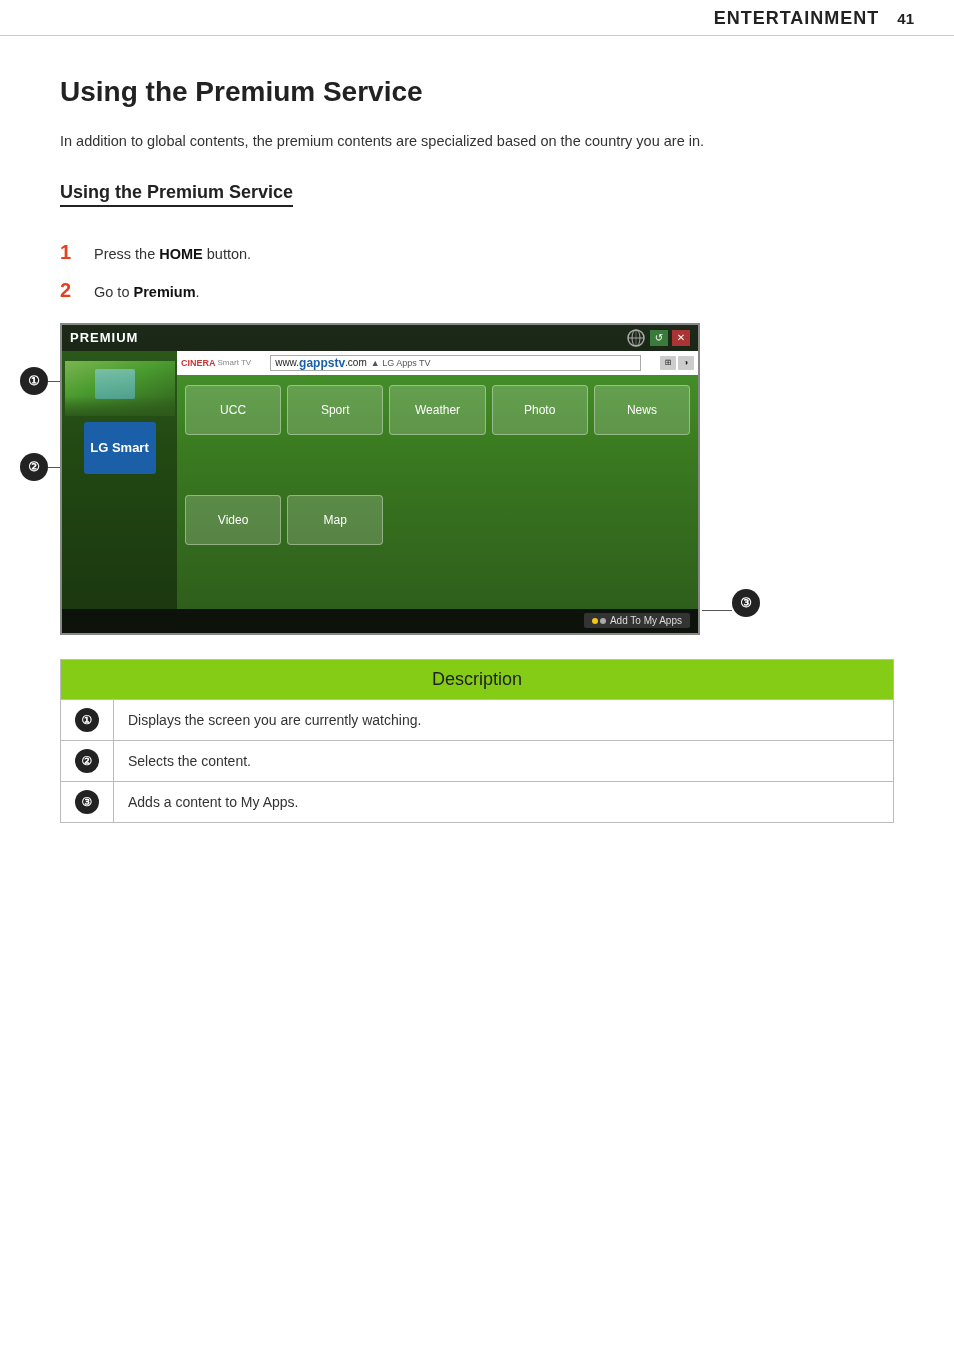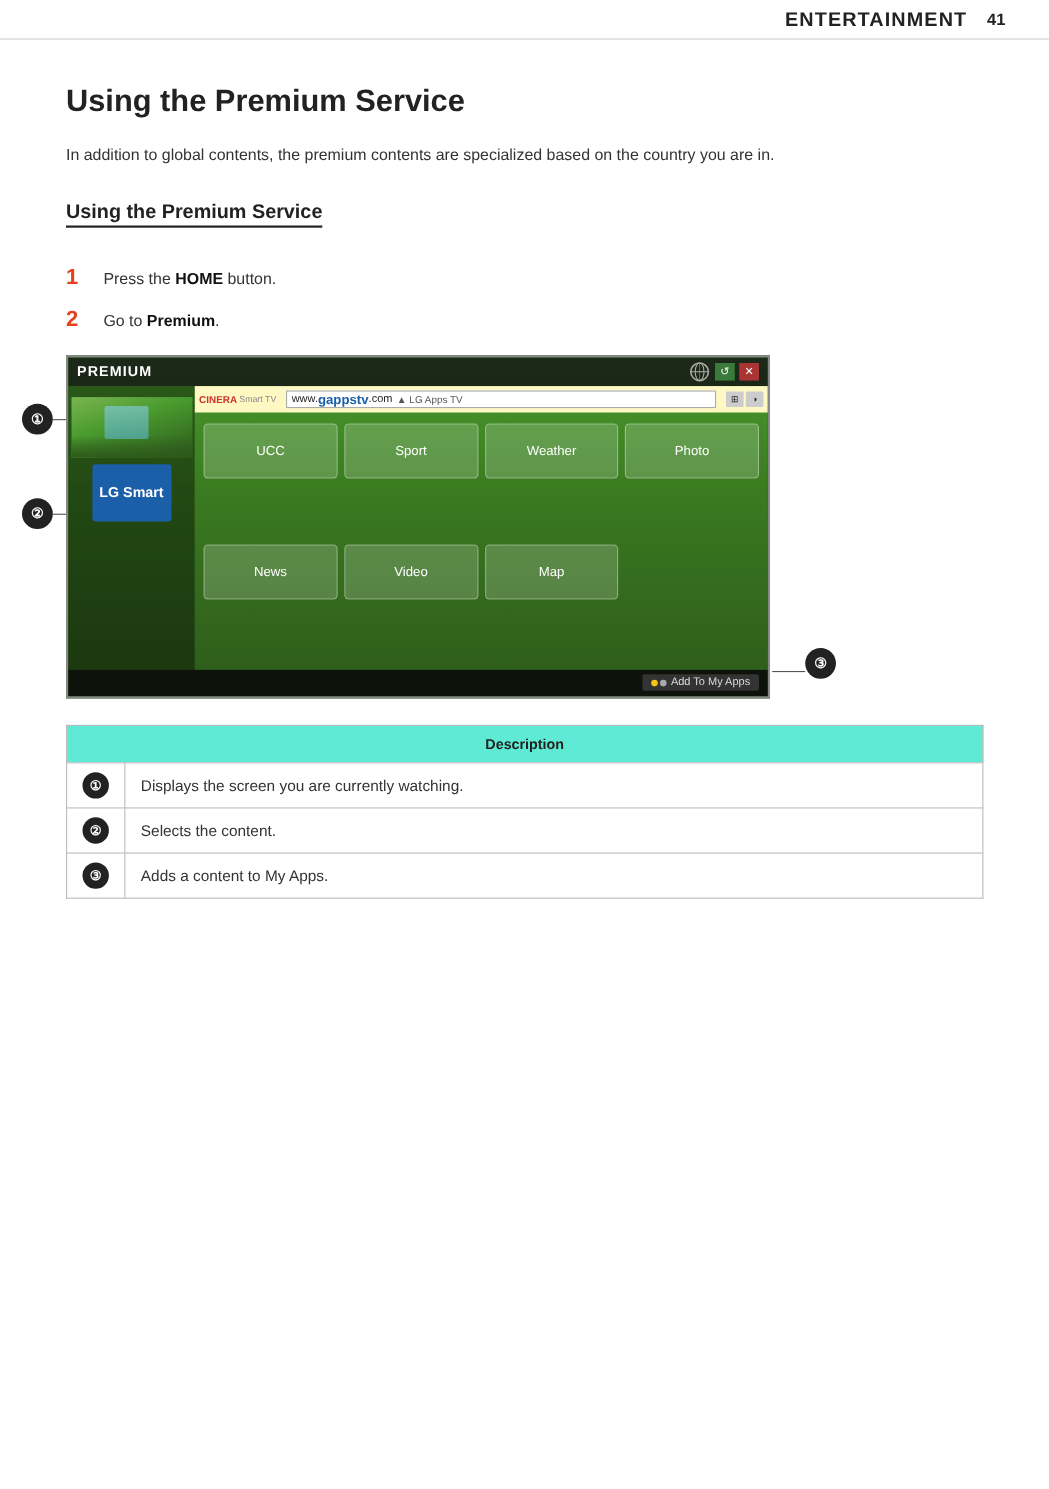--- a/index.html
+++ b/index.html
@@ -190,26 +190,26 @@
       margin-bottom: 6px;
     }
 
     
     .premium-middle {
       flex: 1;
       display: flex;
       flex-direction: column;
     }
     .browser-bar {
-      background: #fef9c3;
+      background: #ffffff;
       height: 24px;
       display: flex;
       align-items: center;
       padding: 0 4px;
-      gap: 9px;
+      gap: 19px;
     }
     .browser-bar-logo {
       font-size: 8px;
       color: #555;
       display: flex;
       align-items: center;
       gap: 2px;
     }
     .browser-bar-url {
       background: #fff;
@@ -239,21 +239,21 @@
       display: flex;
       align-items: center;
       justify-content: center;
       font-size: 8px;
     }
 
     
     .app-grid-area {
       flex: 1;
       display: grid;
-      grid-template-columns: repeat(4, 1fr);
+      grid-template-columns: repeat(5, 1fr);
       gap: 6px;
       padding: 10px 8px;
     }
     .app-btn {
       background: rgba(255,255,255,0.18);
       border: 1px solid rgba(255,255,255,0.35);
       border-radius: 4px;
       height: 50px;
       display: flex;
       align-items: center;
@@ -343,26 +343,26 @@
     }
 
     
     .desc-table {
       width: 100%;
       border-collapse: collapse;
       margin-top: 16px;
       font-size: 14px;
     }
     .desc-table th {
-      background: #5eead4;
+      background: #84cc16;
       border: 1px solid #bbb;
       padding: 9px 14px;
       text-align: center;
-      font-weight: bold;
-      font-size: 13px;
+      font-weight: normal;
+      font-size: 18px;
       color: #222;
     }
     .desc-table td {
       border: 1px solid #bbb;
       padding: 8px 14px;
       color: #333;
       vertical-align: middle;
     }
     .desc-table td:first-child {
       text-align: center;

